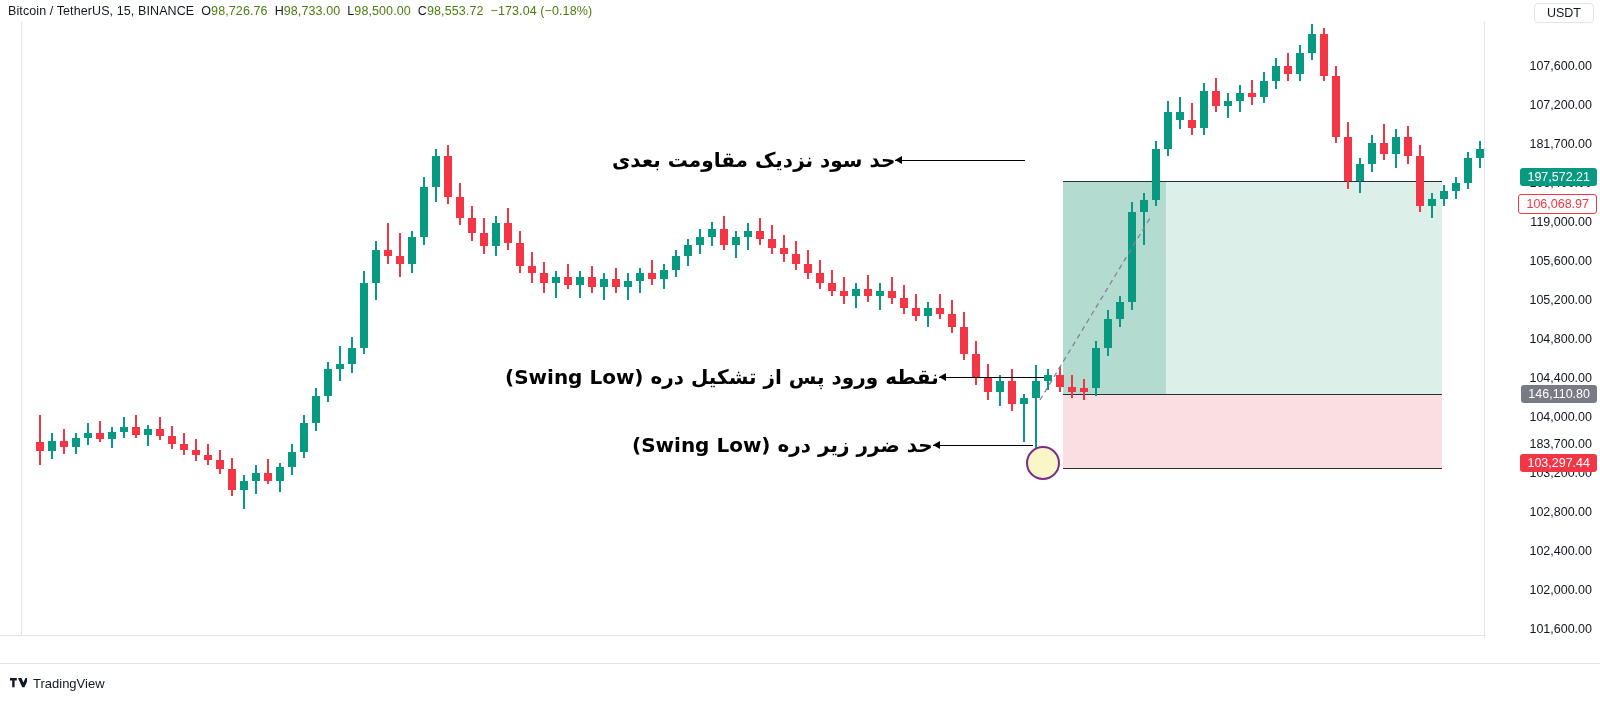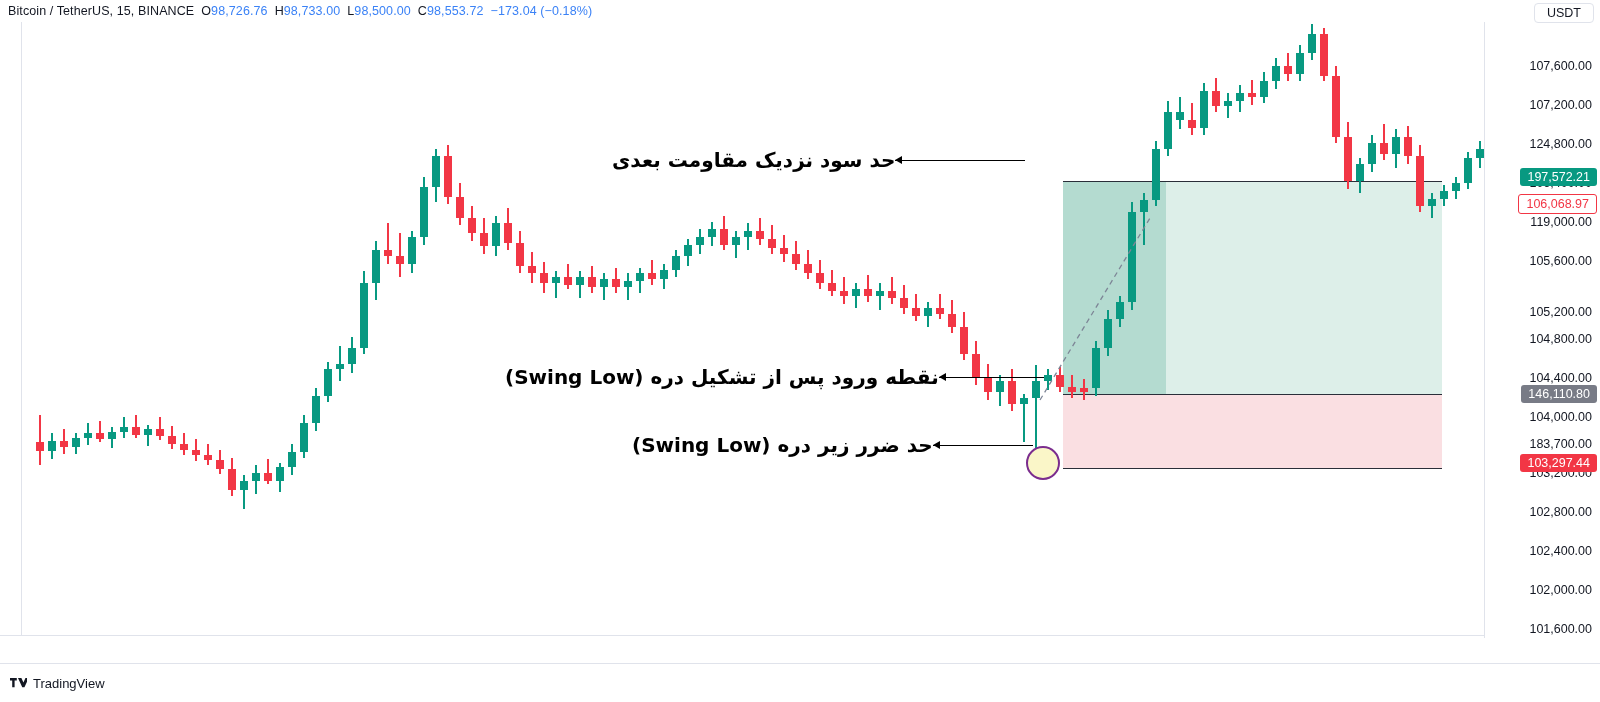--- a/index.html
+++ b/index.html
@@ -12,21 +12,21 @@
   #app { position: relative; width: 1600px; height: 702px; background:#fff; }
 
   
   #legend {
     position: absolute; left: 8px; top: 4px;
     font-size: 12.5px; color: #131722; white-space: nowrap;
     letter-spacing: .1px;
   }
   #legend .sym { color:#131722; }
   #legend .lbl { color:#131722; }
-  #legend .neg { color:#3b82f6; }
+  #legend .neg { color:#4d7c0f; }
   #legend span { margin-right: 0px; }
   .ohlc-group { margin-left: 7px; }
 
   
   #wm {
     position: absolute; left: 620px; top: 0px;
     width: 200px; height: 48px;
     display:flex; align-items:center; justify-content:center; gap:8px;
     background: linear-gradient(100deg, rgba(255,255,255,0) 0%, #f7f7f8 18%, #f5f5f6 50%, #f7f7f8 82%, rgba(255,255,255,0) 100%);
   }
@@ -418,25 +418,25 @@
         <div class="ttick" style="left: 1473px;">01:30</div>
       </div>
   </div>
 
   <div id="paxis">
     <div class="sep"></div>
     <div id="usdt">USDT</div>
     <div id="pticks">
         <div class="ptick" style="top: 59px;">107,600.00</div>
         <div class="ptick" style="top: 98px;">107,200.00</div>
-        <div class="ptick" style="top: 137px;">124,800.00</div>
+        <div class="ptick" style="top: 137px;">181,700.00</div>
         <div class="ptick" style="top: 176px;">106,400.00</div>
         <div class="ptick" style="top: 215px;">119,000.00</div>
         <div class="ptick" style="top: 254px;">105,600.00</div>
-        <div class="ptick" style="top: 293px; margin-top: 12px;">105,200.00</div>
+        <div class="ptick" style="top: 293px;">105,200.00</div>
         <div class="ptick" style="top: 332px;">104,800.00</div>
         <div class="ptick" style="top: 371px; text-align: right;">104,400.00</div>
         <div class="ptick" style="top: 410px;">104,000.00</div>
         <div class="ptick" style="top: 437px;">183,700.00</div>
         <div class="ptick" style="top: 466px;">103,200.00</div>
         <div class="ptick" style="top: 505px;">102,800.00</div>
         <div class="ptick" style="top: 544px;">102,400.00</div>
         <div class="ptick" style="top: 583px;">102,000.00</div>
         <div class="ptick" style="top: 622px;">101,600.00</div>
       </div>

